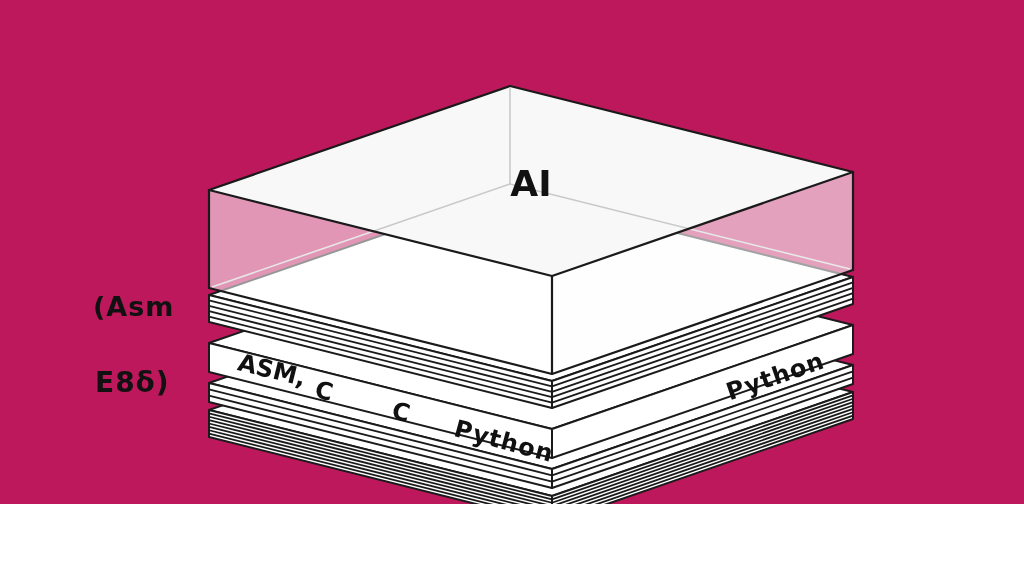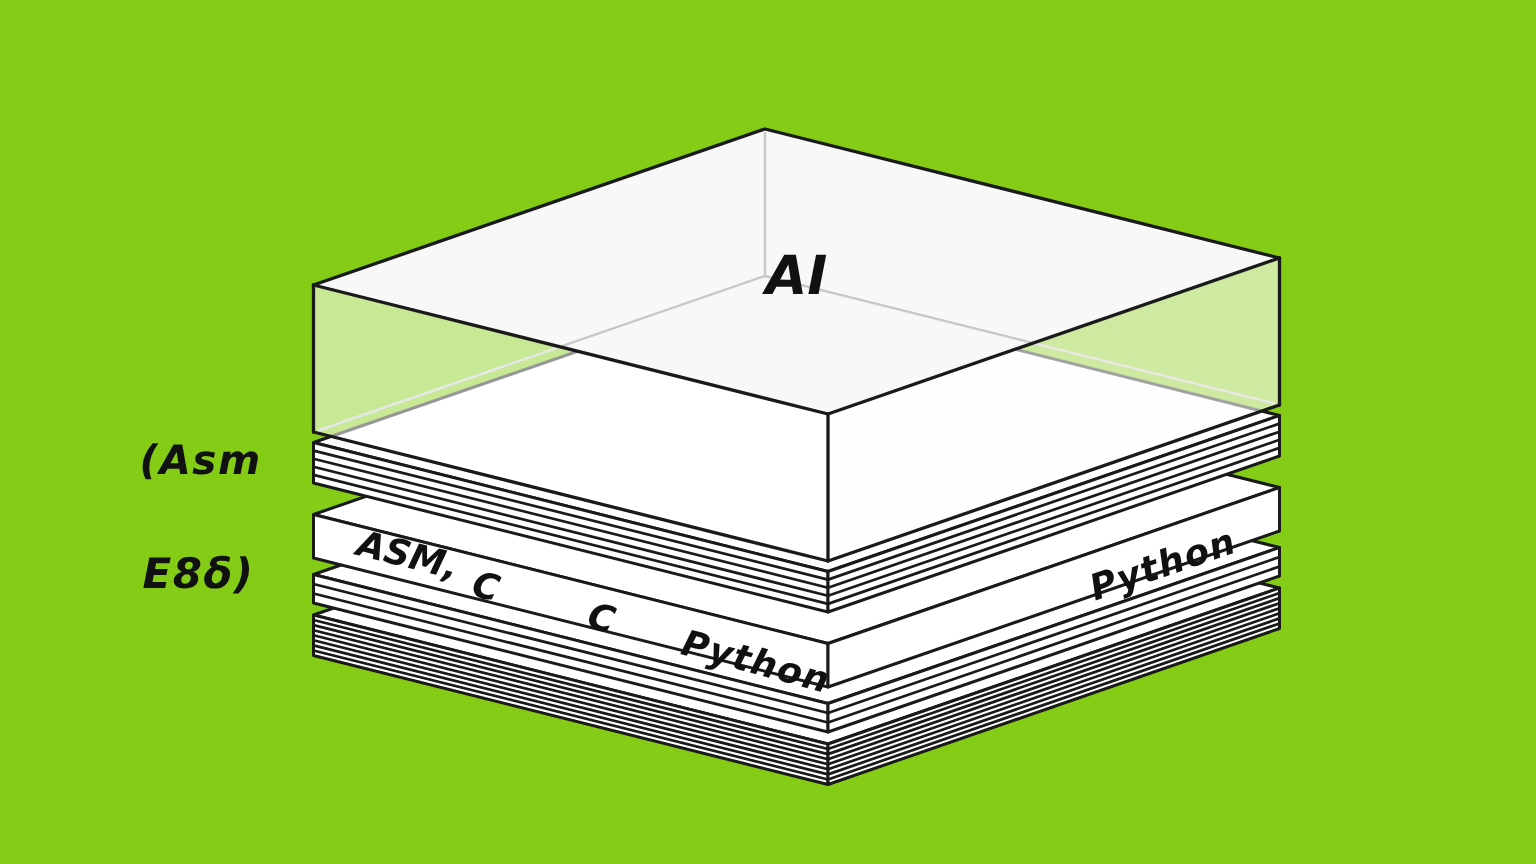--- a/index.html
+++ b/index.html
@@ -1,22 +1,21 @@
 <!DOCTYPE html>
 <html><head>
 <meta charset="utf-8">
 <style>
   html,body{margin:0;padding:0;background:#ffffff;}
   .canvas{
     position:relative;
-    width:1024px;height:576px;
-    background:#84cc16;
+    width:1024px;height:504px;
+    background:#be185d;
     overflow:hidden;
     font-family:"DejaVu Sans","Liberation Sans",sans-serif;
-    font-style:italic;
   }
   svg{position:absolute;left:0;top:0;}
   svg text{
     font-family:"DejaVu Sans","Liberation Sans",sans-serif;
     font-weight:700;
     fill:#111111;
   }
   .ai-label{font-size:36px;}
   .legend-label{font-size:27px;letter-spacing:1px;}
   .legend-label-2{font-size:28px;letter-spacing:1px;}

